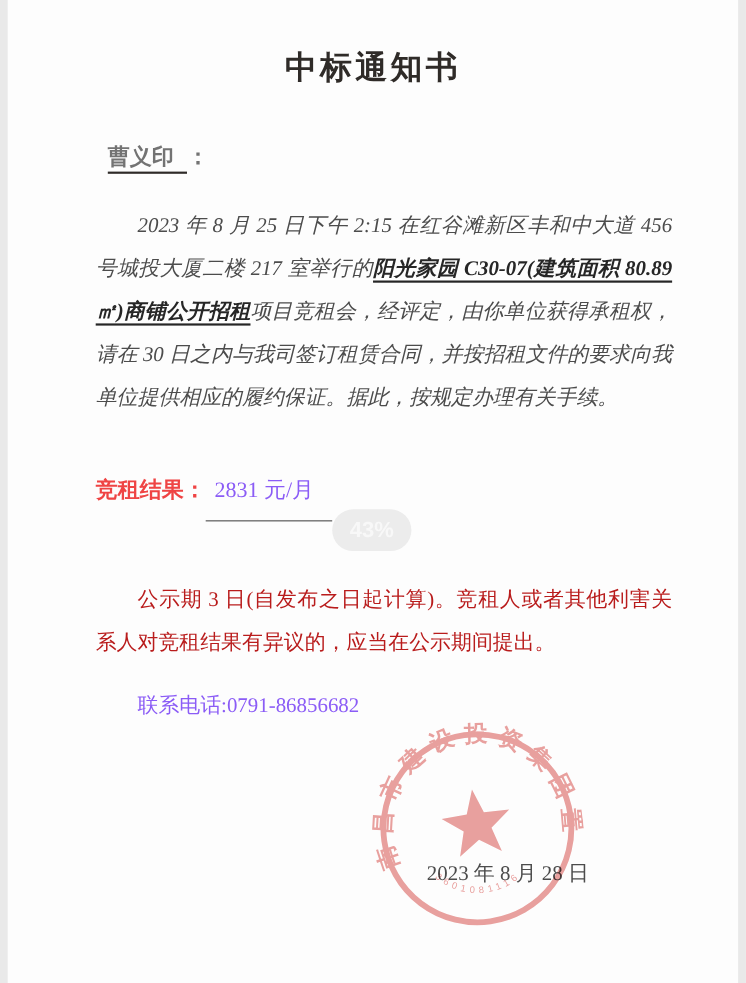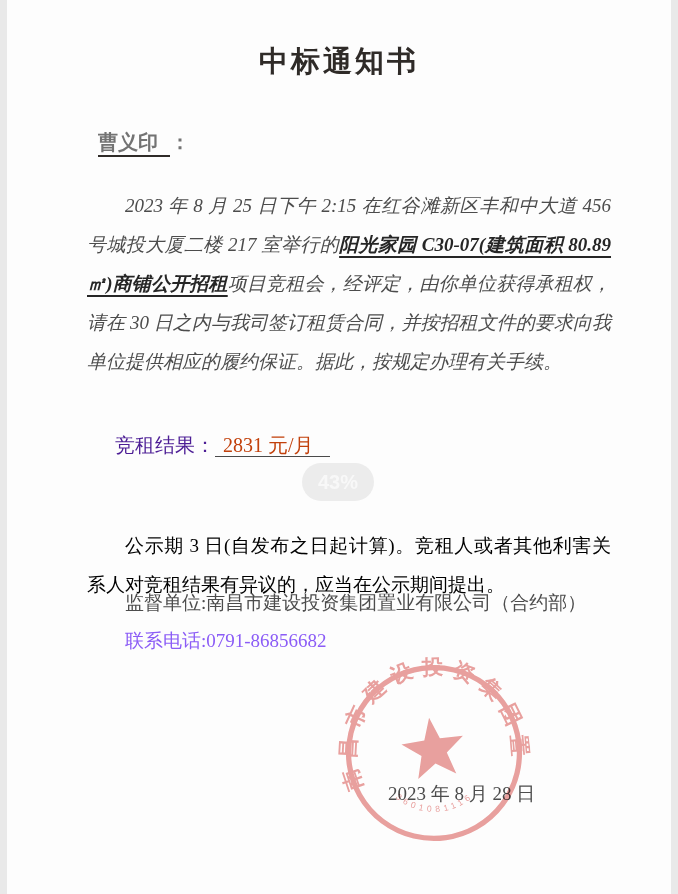--- a/index.html
+++ b/index.html
@@ -30,38 +30,38 @@
     font-size:19px;line-height:39px;
     text-align:justify;text-indent:2em;color:#4c4c4c;font-style:italic;
   }
   .project{
     font-weight:bold;color:#262626;
     text-decoration:underline;
     text-decoration-thickness:2px;
     text-underline-offset:5px;
   }
   .result-line{position:absolute;top:432px;left:80px;font-size:20px;}
-  .result-label{font-weight:normal;color:#4c1d95;margin-left:28px;}
+  .result-label{font-weight:bold;color:#ef4444;}
   .result-value{
-    color:#c2410c;
+    color:#8b5cf6;
     border-bottom:1.5px solid #4a4a4a;
-    padding:0 16px 0 8px;
+    padding:0 16px 16px 8px;
   }
   .badge{
     position:absolute;top:463px;left:295px;
     width:72px;height:38px;border-radius:19px;
     background:#ececec;color:#f8f8f8;
     font-family:"Liberation Sans","DejaVu Sans",sans-serif;
     font-weight:bold;font-size:20px;
     display:flex;align-items:center;justify-content:center;
   }
   .para2{
     position:absolute;top:507px;left:80px;width:524px;
     font-size:19px;line-height:39px;
-    text-align:justify;text-indent:2em;color:#000000;
+    text-align:justify;text-indent:2em;color:#b91c1c;
   }
   .supervisor{
     position:absolute;top:590px;left:80px;width:570px;
     font-size:19px;text-indent:2em;color:#4c4c4c;
   }
   .phone{
     position:absolute;top:628px;left:80px;
     font-size:19px;text-indent:2em;color:#8b5cf6;
   }
   .lessor{position:absolute;top:738px;left:210px;font-size:19px;color:#4c4c4c;}
@@ -91,21 +91,20 @@
   </p>
 
   <div class="result-line">
     <span class="result-label">竞租结果：</span><span class="result-value">2831 元/月</span>
   </div>
 
   <div class="badge">43%</div>
 
   <p class="para2">公示期 3 日(自发布之日起计算)。竞租人或者其他利害关系人对竞租结果有异议的，应当在公示期间提出。</p>
 
-  <div class="supervisor">监督单位:南昌市建设投资集团置业有限公司（合约部）</div>
 
   <div class="phone">联系电话:0791-86856682</div>
 
 
   <div class="datefoot">2023 年 8 月 28 日</div>
 
   <div class="stamp">
     <svg width="192" height="192" viewBox="0 0 200 200">
       <defs>
         <path id="sealArcTop" d="M 22,125 A 82,82 0 1 1 178,125" fill="none"></path>

